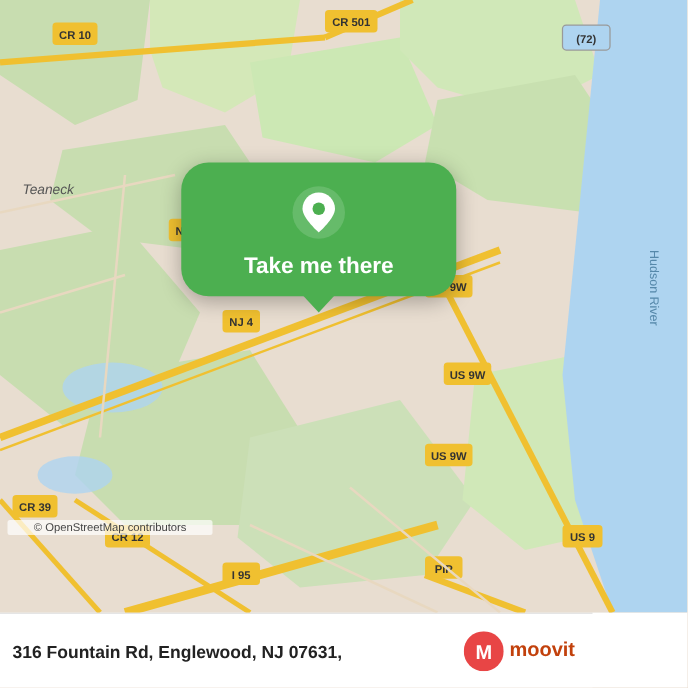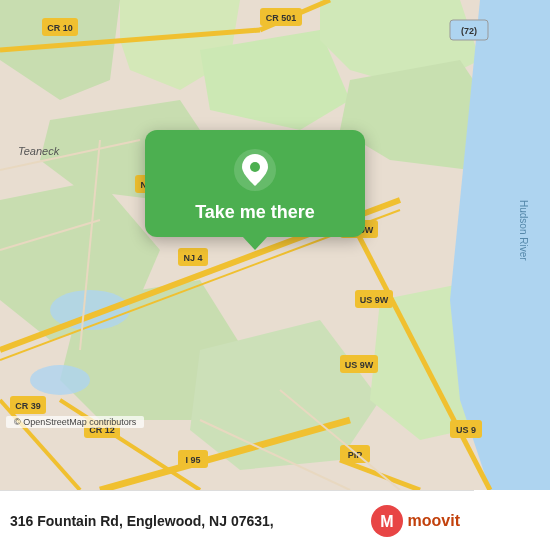--- a/index.html
+++ b/index.html
@@ -25,21 +25,21 @@
       height: 100%;
     }
 
     
     #popup-card {
       position: absolute;
       top: 130px;
       left: 145px;
       width: 220px;
       background: #4caf50;
-      border-radius: 12px;
+      border-radius: 22px;
       display: flex;
       flex-direction: column;
       align-items: center;
       padding: 18px 20px 14px 20px;
       box-shadow: 0 4px 16px rgba(0,0,0,0.28);
       cursor: pointer;
     }
 
     #pin-icon {
       width: 44px;
@@ -114,21 +114,21 @@
     }
 
     
     #osm-attribution {
       position: absolute;
       bottom: 62px;
       left: 6px;
       font-size: 9px;
       color: #444;
       background: rgba(255,255,255,0.7);
-      padding: 1px 8px;
+      padding: 1px 21px;
       border-radius: 2px;
     }
   </style>
 </head>
 <body>
 
 <div id="map-container">
   
   <svg id="map-svg" viewBox="0 0 550 490" xmlns="http://www.w3.org/2000/svg">
 

